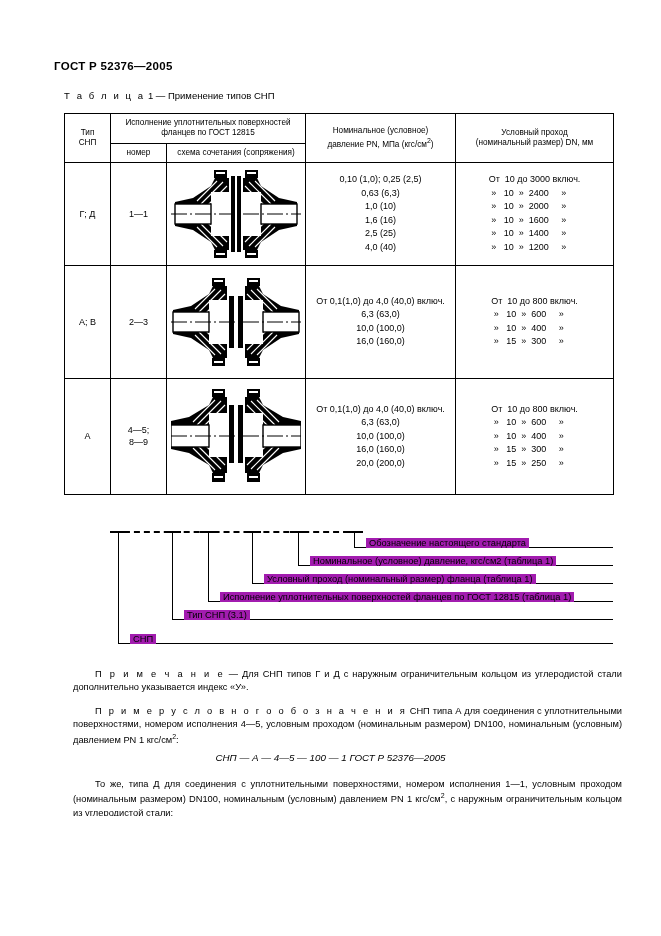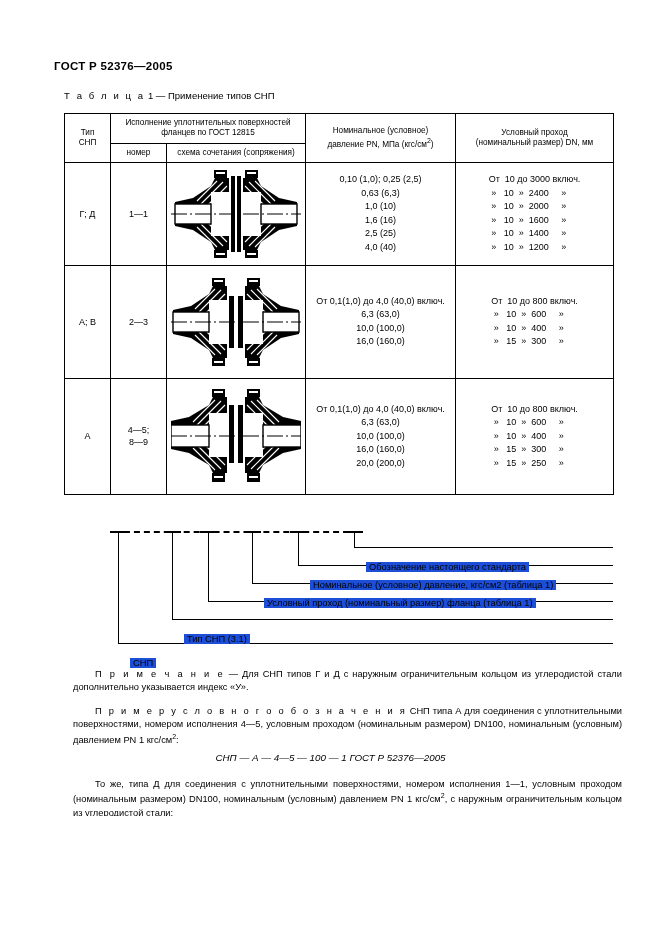--- a/index.html
+++ b/index.html
@@ -140,23 +140,22 @@
   }
   .struct .hline {
     position: absolute;
     height: 0;
     border-top: 1.6px solid #000;
   }
   .struct .slabel {
     position: absolute;
     font-size: 9.3px;
     white-space: nowrap;
-    background: #1d4ed8;
+    background: #a21caf;
     padding: 0 3px;
-    margin-top: 24px;
   }
 
   
   .para {
     position: absolute;
     left: 73px;
     width: 549px;
     font-size: 9.3px;
     line-height: 1.45;
     text-align: justify;
@@ -472,20 +471,21 @@
     <div class="hline" style="left:290px; top:16px; width:259px;"></div>
     <div class="hline" style="left:234px; top:34px; width:315px;"></div>
     <div class="hline" style="left:188px; top:52px; width:361px;"></div>
     <div class="hline" style="left:144px; top:70px; width:405px;"></div>
     <div class="hline" style="left:108px; top:88px; width:441px;"></div>
     <div class="hline" style="left:54px;  top:112px; width:495px;"></div>
 
     <div class="slabel" style="left:302px; top:7px;">Обозначение настоящего стандарта</div>
     <div class="slabel" style="left:246px; top:25px;">Номинальное (условное) давление, кгс/см2 (таблица 1)</div>
     <div class="slabel" style="left:200px; top:43px;">Условный проход (номинальный размер) фланца (таблица 1)</div>
+    <div class="slabel" style="left:156px; top:61px;">Исполнение уплотнительных поверхностей фланцев по ГОСТ 12815 (таблица 1)</div>
     <div class="slabel" style="left:120px; top:79px;">Тип СНП (3.1)</div>
     <div class="slabel" style="left:66px;  top:103px;">СНП</div>
   </div>
 
   <div class="para" style="top:668px; text-indent:22px;">
     <span class="lead">П р и м е ч а н и е</span><span> — Для СНП типов Г и Д с наружным ограничительным кольцом из углеродистой стали дополнительно указывается индекс «У».</span>
   </div>
 
   <div class="para" style="top:705px; text-indent:22px;">
     <span class="lead">П р и м е р   у с л о в н о г о   о б о з н а ч е н и я</span><span>  СНП типа А для соединения с уплотнительными поверхностями, номером исполнения 4—5, условным проходом (номинальным размером) DN100, номинальным (условным) давлением PN 1 кгс/см</span><sup>2</sup><span>:</span>

